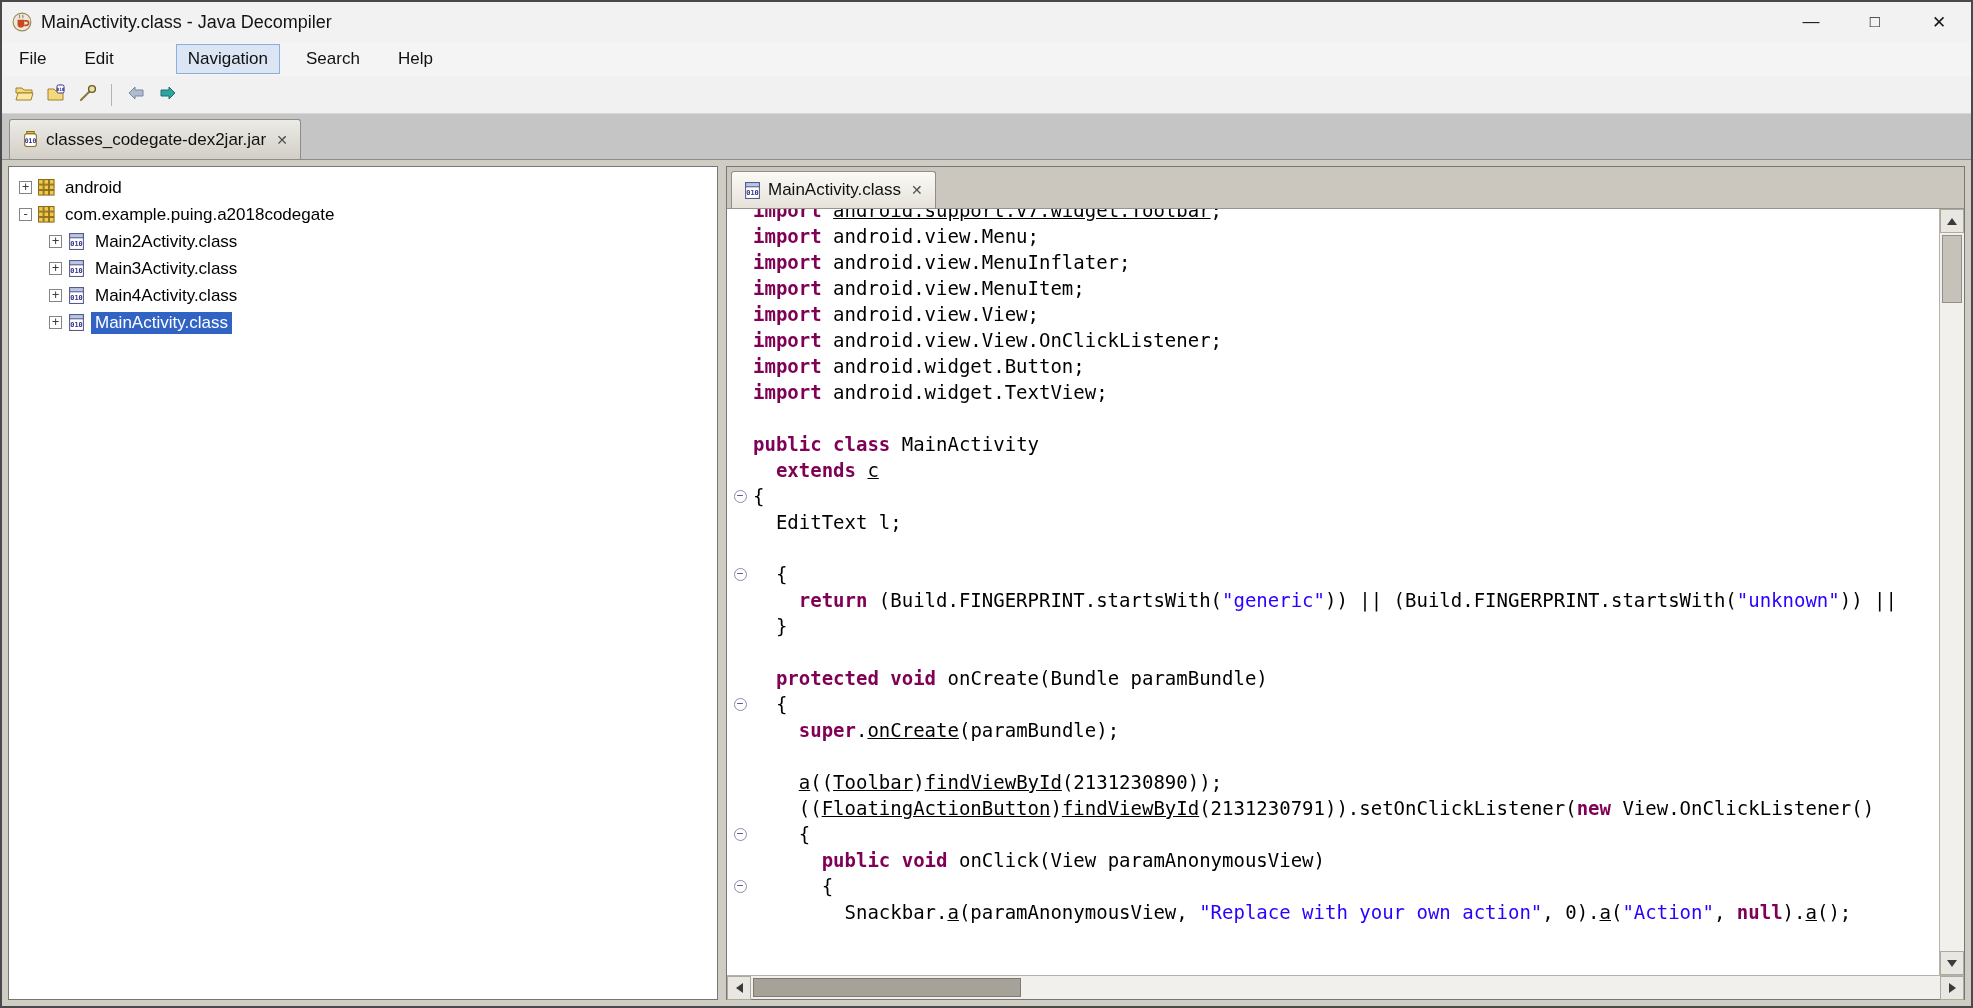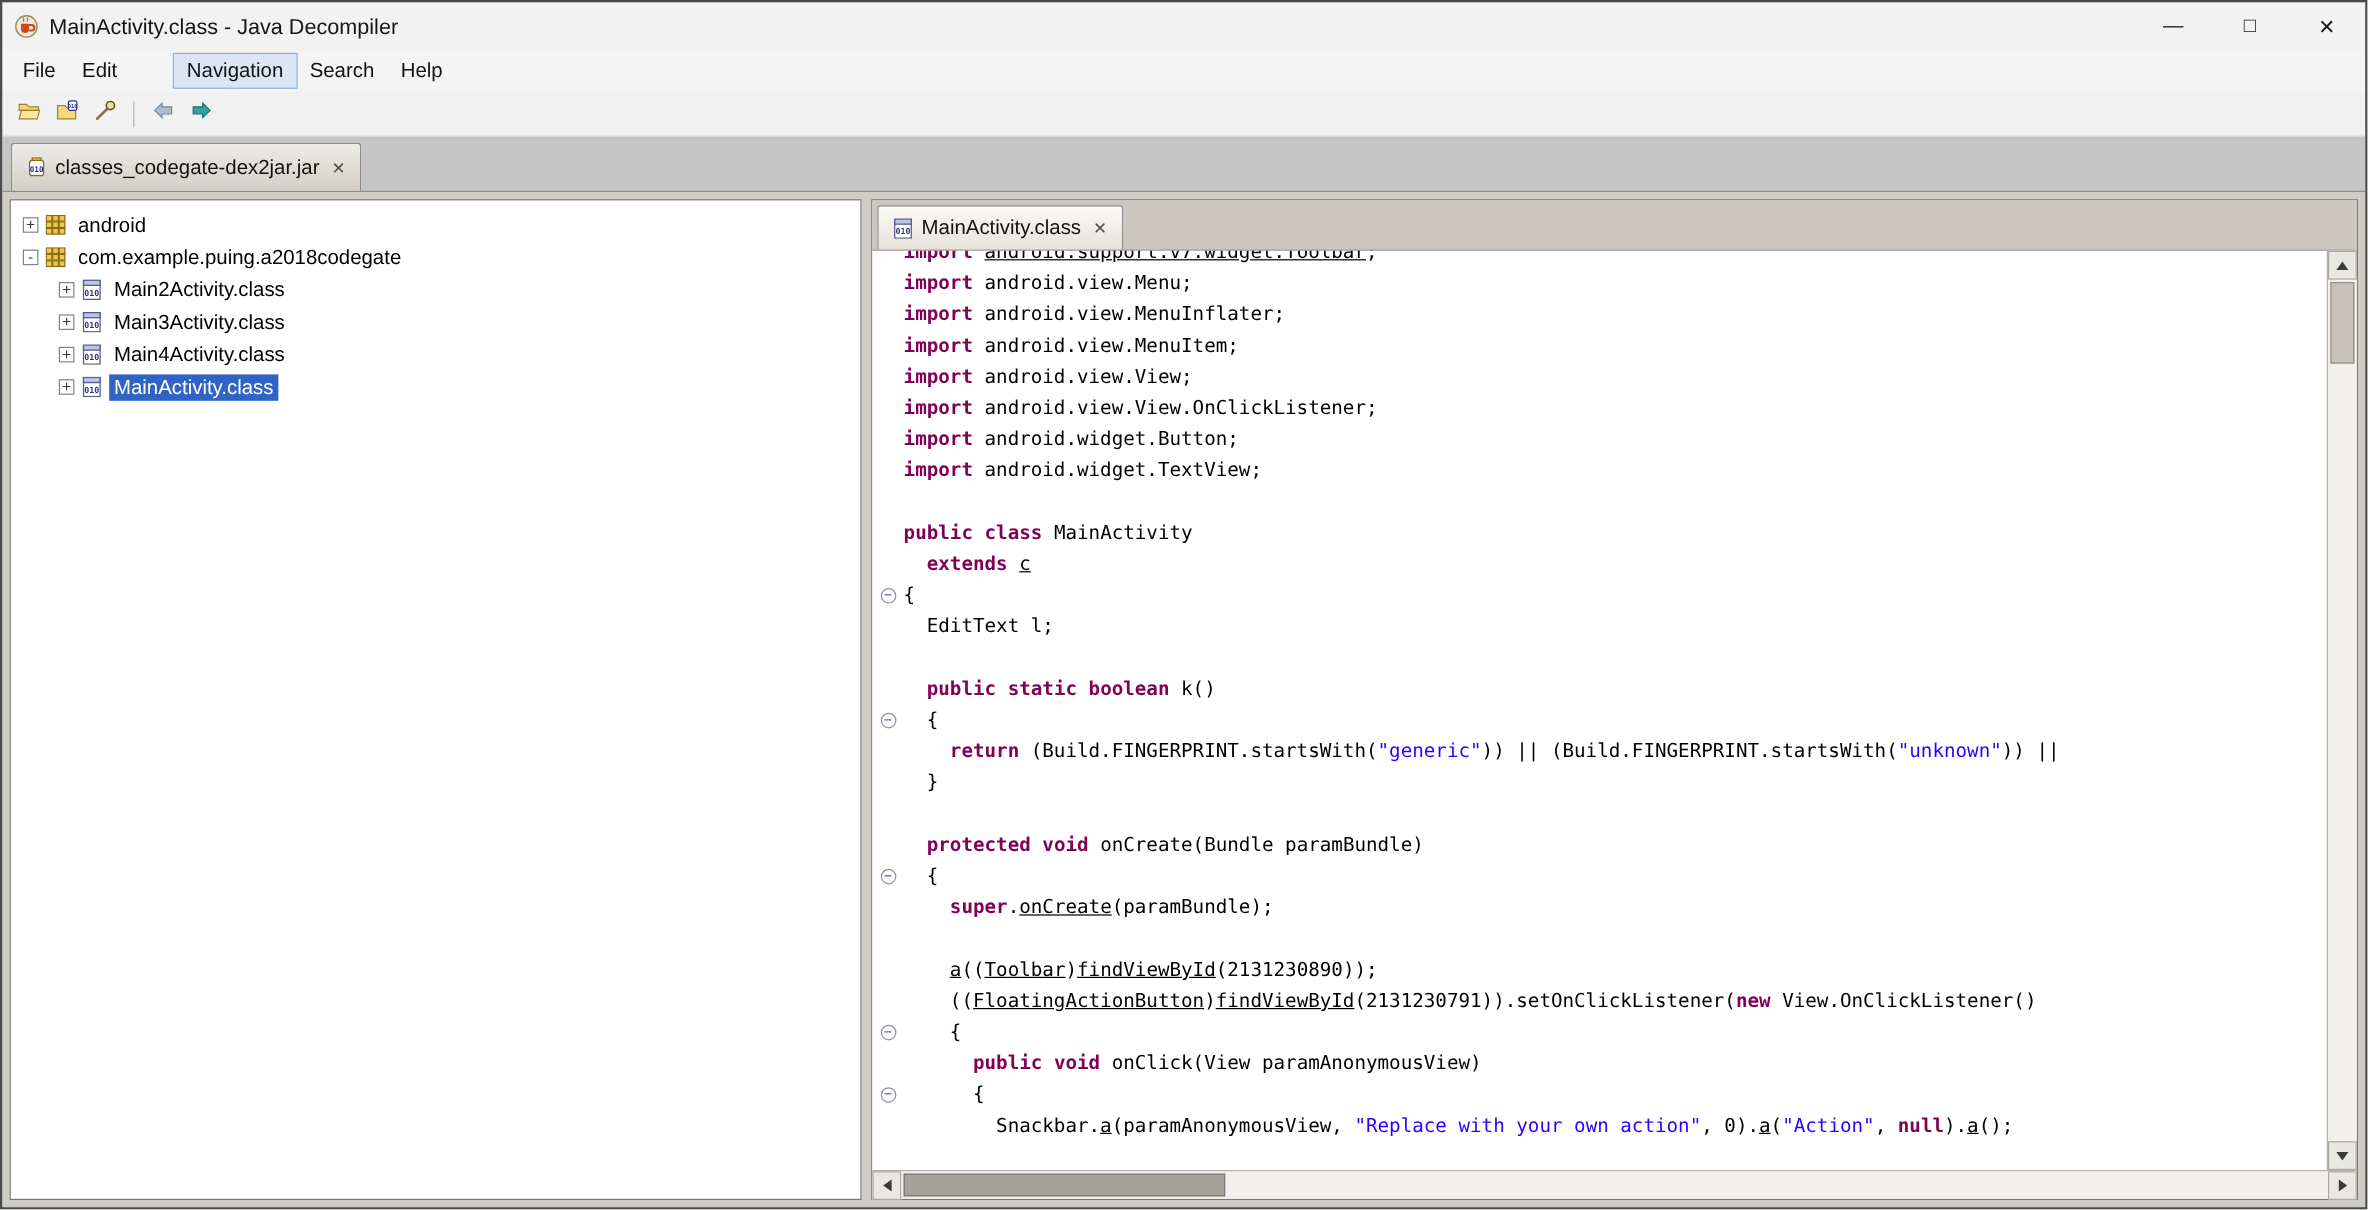--- a/index.html
+++ b/index.html
@@ -7,21 +7,21 @@
   .window { width:1973px; height:1008px; border:2px solid #4a4a4a; background:#f0f0f0; display:flex; flex-direction:column; overflow:hidden; }
 
   
   .titlebar { height:40px; flex:0 0 40px; display:flex; align-items:center; padding-left:10px; background:#f2f2f2; }
   .app-icon { width:20px; height:20px; display:inline-flex; }
   .title { font-size:18px; margin-left:9px; color:#141414; }
   .controls { margin-left:auto; display:flex; height:100%; }
   .winbtn { width:64px; display:flex; align-items:center; justify-content:center; font-size:17px; color:#1a1a1a; cursor:default; }
 
   
-  .menubar { height:34px; flex:0 0 34px; display:flex; align-items:center; padding:0 6px; background:#f4f4f4; }
+  .menubar { height:34px; flex:0 0 34px; display:flex; align-items:center; padding:0 6px; background:#f4f4f4;gap:16px; }
   .menu-item { padding:4px 11px; font-size:17px; color:#111; }
   .menu-item.highlighted { background:#dbe5f4; outline:1px solid #8aaede;margin-left:36px; }
 
   
   .toolbar { height:38px; flex:0 0 38px; display:flex; align-items:center; padding:0 7px; gap:3px; background:#f1f1f1; border-bottom:1px solid #d6d6d6; }
   .tb-btn { width:29px; height:29px; display:flex; align-items:center; justify-content:center; border:1px solid transparent; }
   .tb-sep { width:1px; height:22px; background:#b4b4b4; margin:0 6px; }
 
   
   .jar-tabstrip { height:46px; flex:0 0 46px; background:#c5c5c5; border-bottom:1px solid #8d8d8d; display:flex; align-items:flex-end; padding-left:7px; }
@@ -43,21 +43,21 @@
   
   .editor-panel { flex:1; display:flex; flex-direction:column; border:1px solid #767676; background:#fff; min-width:0; }
   .editor-tabstrip { height:42px; flex:0 0 42px; background:#cbc7bf; border-bottom:1px solid #98948c; display:flex; align-items:flex-end; padding-left:4px; }
   .editor-tab { height:37px; background:linear-gradient(#fbfaf6,#e6e2da); }
   .editor-body { flex:1; display:flex; min-height:0; }
   .code-viewport { flex:1; overflow:hidden; background:#fff; min-width:0; }
   .code-content { margin-top:-12px; }
   .code-line { display:flex; height:26px; }
   .fold-gutter { flex:0 0 26px; display:flex; align-items:center; justify-content:center; }
   .fold-circle { width:13px; height:13px; border:1px solid #8c8cae; border-radius:50%; background:#fff; color:#4c4c96; font-size:11px; line-height:10px; text-align:center; font-family:"DejaVu Sans Mono",monospace; }
-  .code-text { white-space:pre; font-family:"DejaVu Sans Mono",monospace; font-size:16px; line-height:26px; color:#000; }
+  .code-text { white-space:pre; font-family:"DejaVu Sans Mono",monospace; font-size:19px; line-height:26px; color:#000; }
   .tok-k { color:var(--kw-color,#7f0055); font-weight:bold; }
   .tok-s { color:var(--str-color,#2a00ff); }
   .tok-l { color:#000; text-decoration:underline; }
   .tok-p { color:#000; }
 
   
   .vscroll { flex:0 0 24px; display:flex; flex-direction:column; background:#f2f0ec; border-left:1px solid #b6b2aa; }
   .scroll-btn { flex:0 0 24px; width:24px; height:24px; background:#e9e7e1; border:1px solid #aeaaa2; display:flex; align-items:center; justify-content:center; }
   .vtrack { flex:1; position:relative; }
   .vthumb { position:absolute; top:2px; left:2px; right:2px; height:68px; background:#c6c2ba; border:1px solid #928e88; }
@@ -305,24 +305,20 @@
               </div>
               <div class="code-line">
                 <span class="fold-gutter"></span>
                 <span class="code-text"><span class="tok-p">  EditText l;</span></span>
               </div>
               <div class="code-line">
                 <span class="fold-gutter"></span>
                 <span class="code-text">&nbsp;</span>
               </div>
               <div class="code-line">
-                <span class="fold-gutter"></span>
-                <span class="code-text"><span class="tok-p">  </span><span class="tok-k">public</span><span class="tok-p"> </span><span class="tok-k">static</span><span class="tok-p"> </span><span class="tok-k">boolean</span><span class="tok-p"> k()</span></span>
-              </div>
-              <div class="code-line">
                 <span class="fold-gutter">
                   <span class="fold-circle">−</span>
                 </span>
                 <span class="code-text"><span class="tok-p">  {</span></span>
               </div>
               <div class="code-line">
                 <span class="fold-gutter"></span>
                 <span class="code-text"><span class="tok-p">    </span><span class="tok-k">return</span><span class="tok-p"> (Build.FINGERPRINT.startsWith(</span><span class="tok-s">"generic"</span><span class="tok-p">)) || (Build.FINGERPRINT.startsWith(</span><span class="tok-s">"unknown"</span><span class="tok-p">)) ||</span></span>
               </div>
               <div class="code-line">

